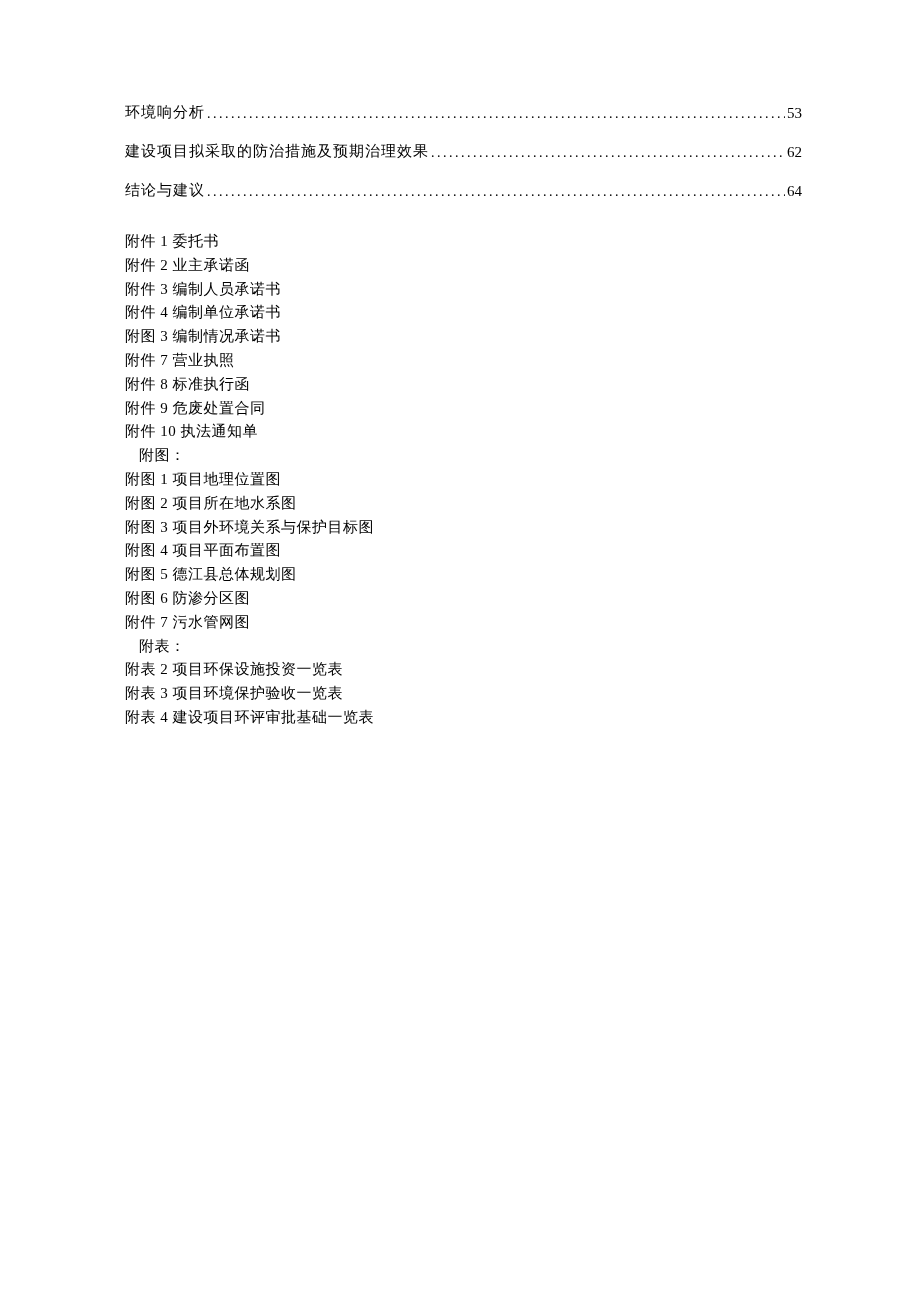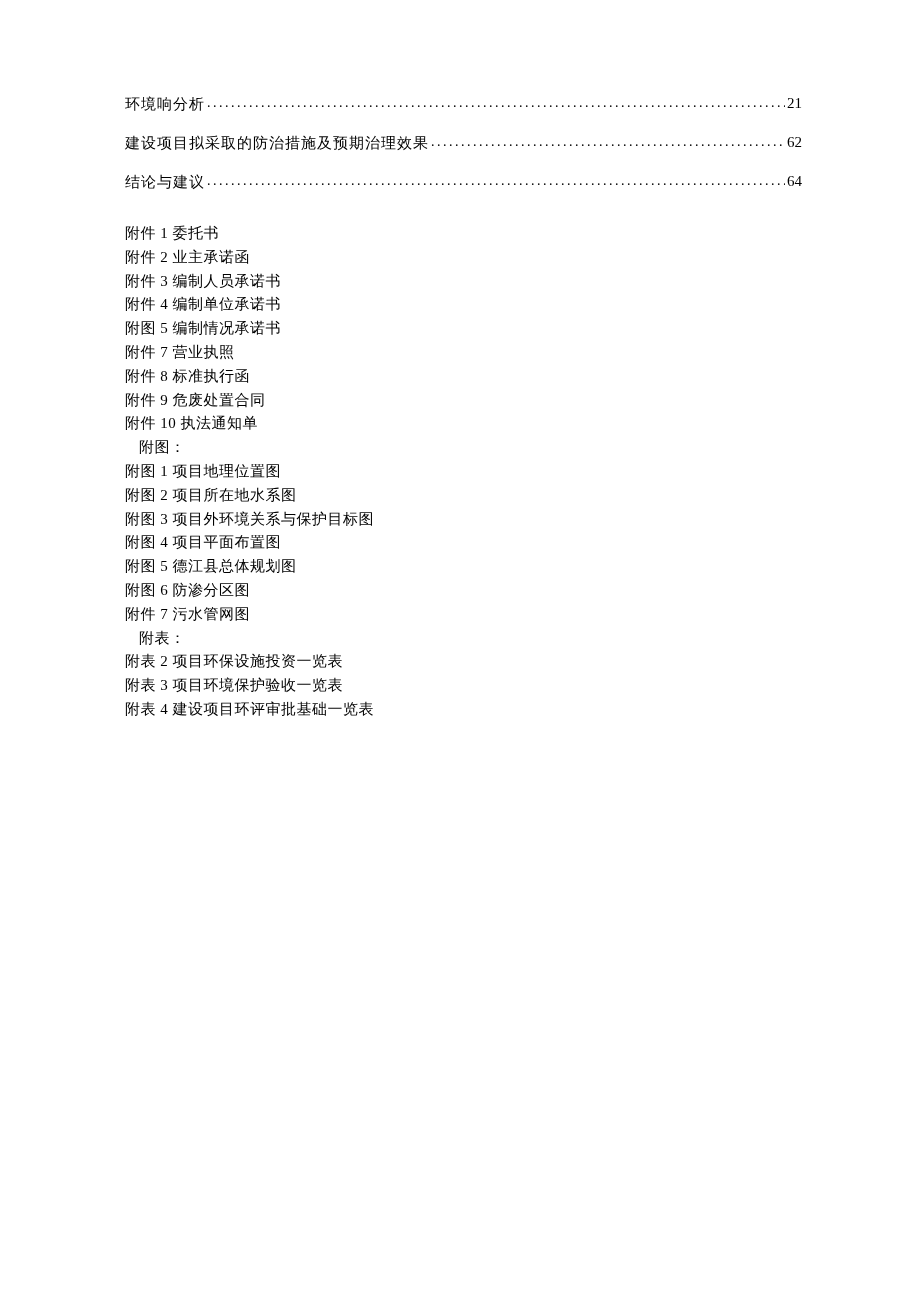--- a/index.html
+++ b/index.html
@@ -14,23 +14,24 @@
       font-family: "SimSun", "宋体", serif;
       font-size: 15px;
       color: #000000;
       position: relative;
     }
     .page {
       padding: 95px 118px 0 125px;
     }
     .toc-entry {
       display: flex;
-      align-items: flex-start;
+      align-items: flex-end;
       margin-bottom: 20px;
       white-space: nowrap;
+      margin-top: 8px;
     }
     .toc-title {
       flex-shrink: 0;
       letter-spacing: 1px;
     }
     .toc-dots {
       flex: 1;
       overflow: hidden;
       letter-spacing: 2.5px;
       margin: 0 2px;
@@ -58,40 +59,40 @@
   </style>
 </head>
 <body>
 
 <div class="page">
 
   <div class="toc">
     <div class="toc-entry">
       <span class="toc-title">环境响分析</span>
       <span class="toc-dots"></span>
-      <span class="toc-page">21</span>
+      <span class="toc-page">53</span>
     </div>
     <div class="toc-entry">
       <span class="toc-title">建设项目拟采取的防治措施及预期治理效果</span>
       <span class="toc-dots"></span>
       <span class="toc-page">62</span>
     </div>
     <div class="toc-entry">
       <span class="toc-title">结论与建议</span>
       <span class="toc-dots"></span>
       <span class="toc-page">64</span>
     </div>
   </div>
 
   <div class="attachments">
     <div class="att-line">附件 1 委托书</div>
     <div class="att-line">附件 2 业主承诺函</div>
     <div class="att-line">附件 3 编制人员承诺书</div>
     <div class="att-line">附件 4 编制单位承诺书</div>
-    <div class="att-line">附图 5 编制情况承诺书</div>
+    <div class="att-line">附图 3 编制情况承诺书</div>
     <div class="att-line">附件 7 营业执照</div>
     <div class="att-line">附件 8 标准执行函</div>
     <div class="att-line">附件 9 危废处置合同</div>
     <div class="att-line">附件 10 执法通知单</div>
 
     <div class="section-label">附图：</div>
     <div class="att-line">附图 1 项目地理位置图</div>
     <div class="att-line">附图 2 项目所在地水系图</div>
     <div class="att-line">附图 3 项目外环境关系与保护目标图</div>
     <div class="att-line">附图 4 项目平面布置图</div>

